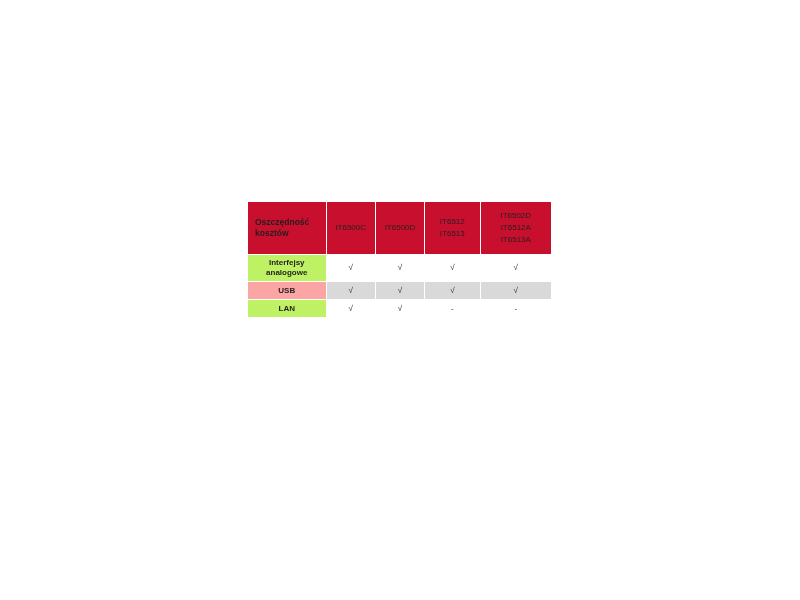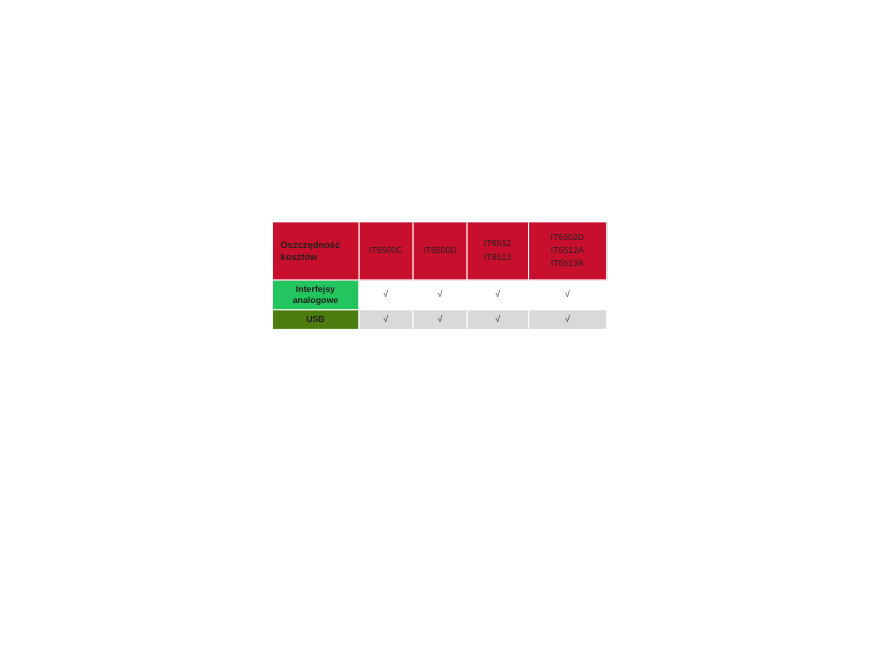--- a/index.html
+++ b/index.html
@@ -68,24 +68,24 @@
   tbody tr.tall td {
     height: 26px;
   }
   td.rowlabel {
     font-weight: bold;
     font-size: 8px;
     padding: 0 4px;
     text-align: center;
   }
   tr.shade td {
-    background: #4d7c0f;
+    background: #fca5a5;
   }
   tr.plain td {
-    background: #22c55e;
+    background: #bef264;
   }
   tr.plain td.cell {
     background: #ffffff;
   }
   tr.shade td.cell {
     background: #d9d9d9;
   }
   td.cell {
     font-size: 9px;
     color: #231f20;
@@ -137,16 +137,23 @@
           <td class="cell colw3">√</td>
           <td class="cell colw4">√</td>
         </tr>
         <tr class="shade">
           <td class="rowlabel colw0">USB</td>
           <td class="cell colw1">√</td>
           <td class="cell colw2">√</td>
           <td class="cell colw3">√</td>
           <td class="cell colw4">√</td>
         </tr>
+        <tr class="plain">
+          <td class="rowlabel colw0">LAN</td>
+          <td class="cell colw1">√</td>
+          <td class="cell colw2">√</td>
+          <td class="cell colw3">-</td>
+          <td class="cell colw4">-</td>
+        </tr>
       </tbody>
     </table>
   </div>
 </div>
 
 </body></html>

